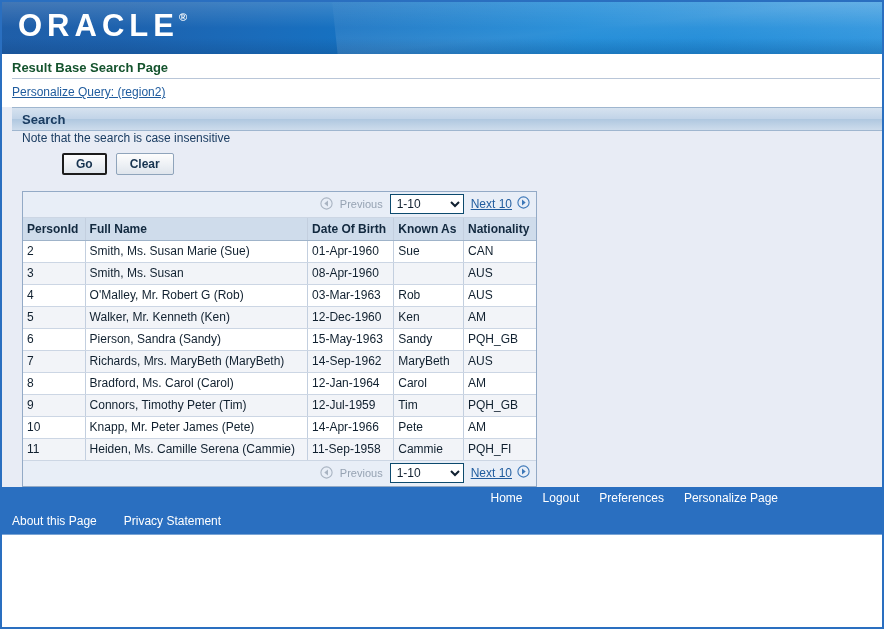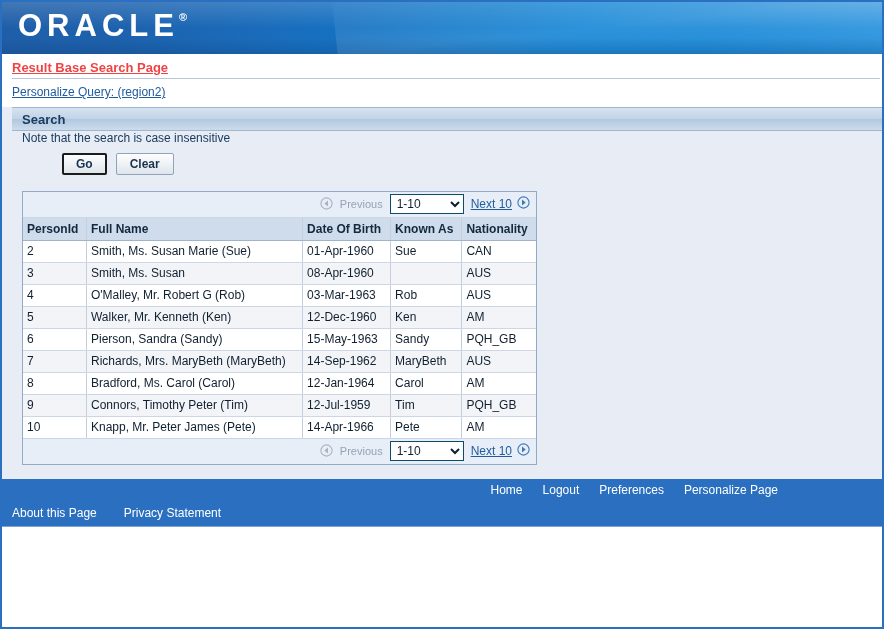--- a/index.html
+++ b/index.html
@@ -105,25 +105,24 @@
   .ico { display: block; }
 
   
   .title-zone {
     background: #ffffff;
     padding: 6px 0 2px 10px;
   }
   .page-title {
     font-size: 13px;
     font-weight: bold;
-    color: #ef4444;
+    color: #14532d;
     padding-bottom: 3px;
     border-bottom: 1px solid #b9c6d8;
     margin-right: 2px;
-    text-decoration: underline;
   }
   .personalize-link {
     display: inline-block;
     margin-top: 6px;
     font-size: 12px;
     color: #205c9e;
     text-decoration: underline;
     cursor: pointer;
   }
 
@@ -446,20 +445,27 @@
           <td>Tim</td>
           <td>PQH_GB</td>
         </tr>
         <tr class="data-row row-even">
           <td>10</td>
           <td>Knapp, Mr. Peter James (Pete)</td>
           <td>14-Apr-1966</td>
           <td>Pete</td>
           <td>AM</td>
         </tr>
+        <tr class="data-row row-odd">
+          <td>11</td>
+          <td>Heiden, Ms. Camille Serena (Cammie)</td>
+          <td>11-Sep-1958</td>
+          <td>Cammie</td>
+          <td>PQH_FI</td>
+        </tr>
 
         <tr class="pager-row bottom">
           <td colspan="5">
             <div class="pager">
               <span class="pg-prev">
                 <span>
                   <svg width="13" height="13" viewBox="0 0 13 13">
                     <circle cx="6.5" cy="6.5" r="5.6" fill="none" stroke="#a9b4c2" stroke-width="1.1"></circle>
                     <polygon points="8,3.6 4.3,6.5 8,9.4" fill="#a9b4c2"></polygon>
                   </svg>

